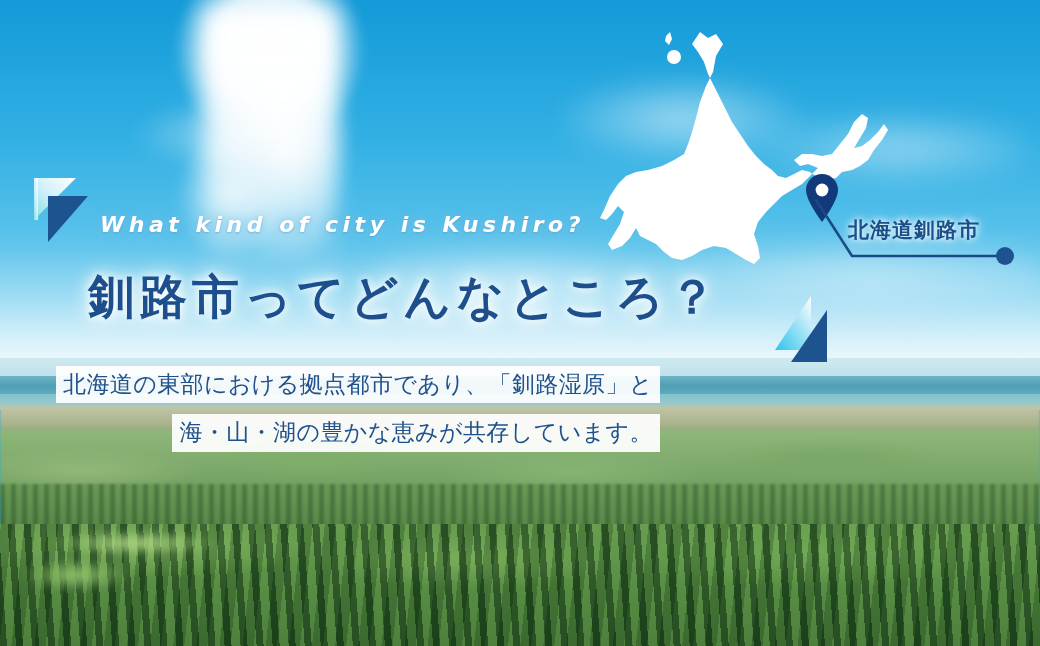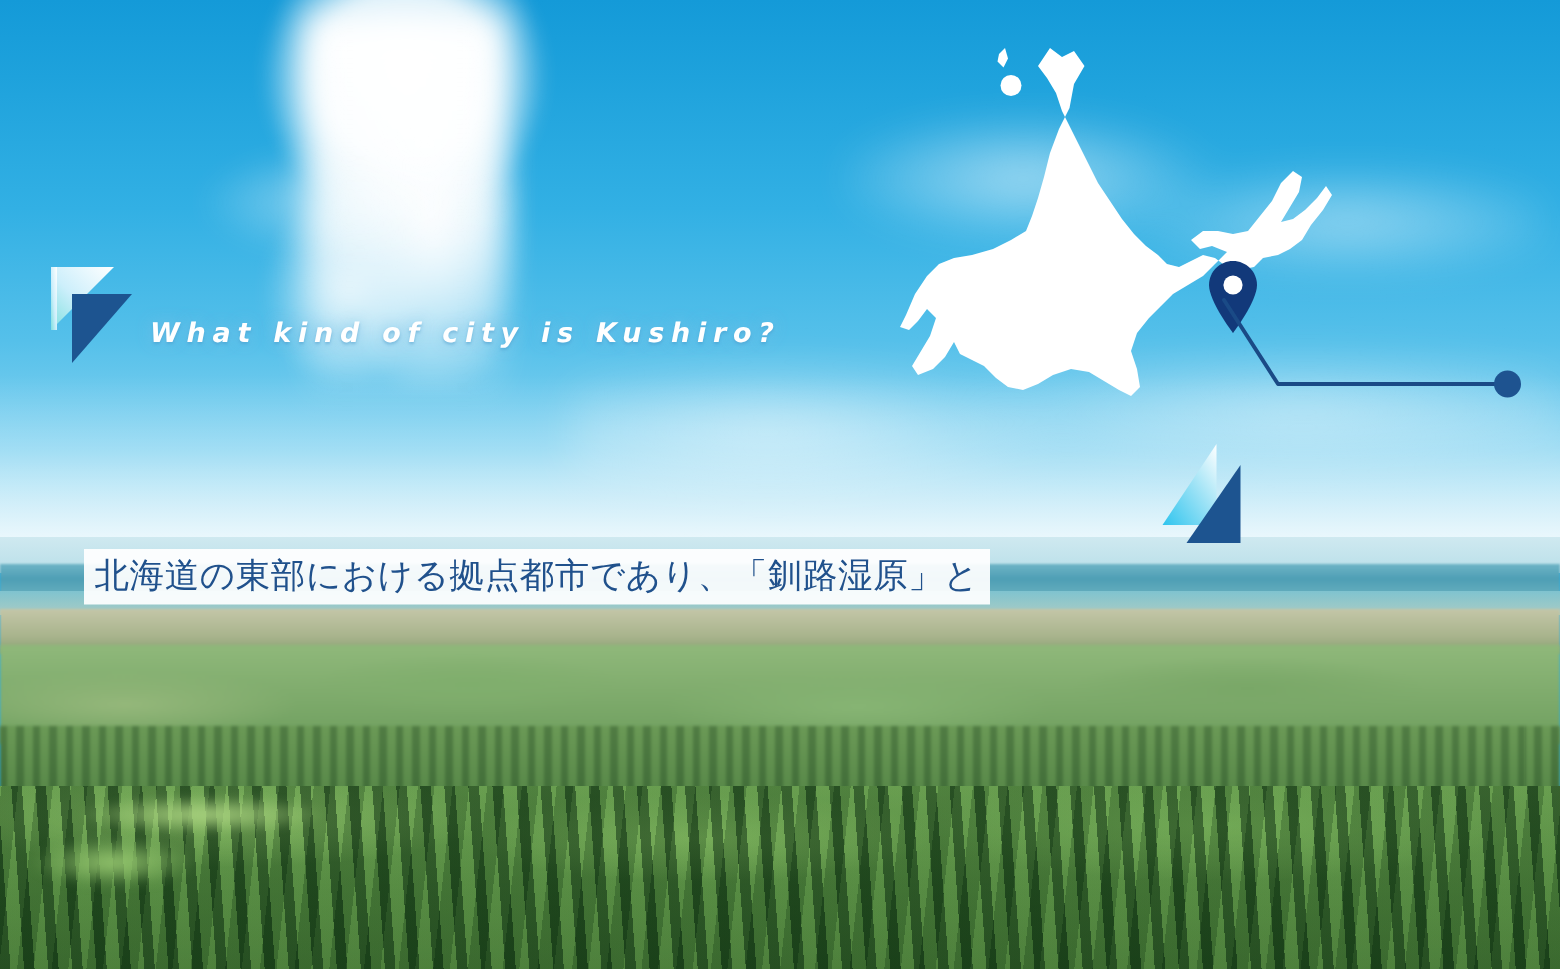--- a/index.html
+++ b/index.html
@@ -145,21 +145,21 @@
     font-family:"DejaVu Sans","Liberation Sans",sans-serif;
     font-size:21px; font-weight:700; color:#1b4f8a;
     letter-spacing:1px; white-space:nowrap;
     text-shadow:0 0 6px rgba(255,255,255,.95), 0 0 12px rgba(255,255,255,.85);
   }
 
   
   .eyebrow {
     position:absolute; left:100px; top:212px;
     font-family:"DejaVu Sans","Liberation Sans",sans-serif;
-    font-size:18px; font-style:italic; font-weight:700;
+    font-size:22px; font-style:italic; font-weight:700;
     color:#ffffff; letter-spacing:4.5px; white-space:nowrap;
     text-shadow:0 0 10px rgba(120,190,230,.8), 0 1px 2px rgba(60,140,190,.45);
   }
   .headline {
     position:absolute; left:88px; top:266px;
     font-family:"DejaVu Sans","Liberation Sans",sans-serif;
     font-size:47px; font-weight:700; color:#1d4f8c;
     letter-spacing:5px; white-space:nowrap;
     text-shadow:
       0 0 9px rgba(255,255,255,.98),
@@ -255,20 +255,21 @@
     <circle cx="19" cy="18" r="6.4" fill="#ffffff"></circle>
   </svg>
 
   <div class="leader">
     <svg width="215" height="70" viewBox="0 0 215 70" aria-hidden="true">
       <polyline points="16,4 52,60 205,60" fill="none" stroke="#1a4a86" stroke-width="2.6" stroke-linecap="round" stroke-linejoin="round"></polyline>
       <circle cx="205" cy="60" r="9" fill="#1e5390"></circle>
     </svg>
   </div>
 
+  <div class="map-label">北海道釧路市</div>
 
   <div class="chev chev-left">
     <svg width="66" height="78" viewBox="0 0 66 78" aria-hidden="true">
       <defs>
         <linearGradient id="gradL" x1="0" y1="1" x2="1" y2="0">
           <stop offset="0%" stop-color="#7fe0df"></stop>
           <stop offset="45%" stop-color="#cdeffb"></stop>
           <stop offset="100%" stop-color="#ffffff"></stop>
         </linearGradient>
       </defs>
@@ -287,18 +288,20 @@
           <stop offset="100%" stop-color="#ffffff"></stop>
         </linearGradient>
       </defs>
       <path d="M38 2 L38 56 L2 56 Z" fill="url(#gradR)"></path>
       <path d="M54 16 L54 68 L18 68 Z" fill="#1d5490"></path>
     </svg>
   </div>
 
   <div class="eyebrow">What kind of city is Kushiro?</div>
 
+  <div class="headline">釧路市ってどんなところ？</div>
 
   <div class="body-copy">
     <div class="line">北海道の東部における拠点都市であり、「釧路湿原」と</div>
+    <div class="line">海・山・湖の豊かな恵みが共存しています。</div>
   </div>
 
 </div>
 
 </body></html>

